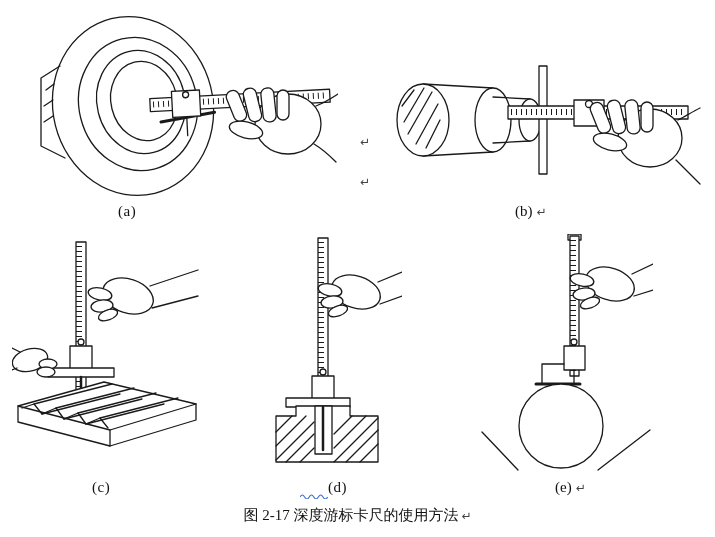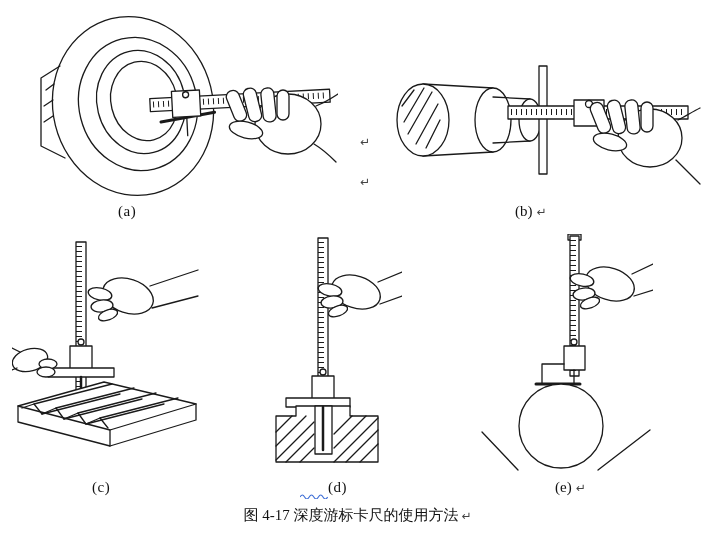--- a/index.html
+++ b/index.html
@@ -225,16 +225,16 @@
     <path d="M0,4 q2.3,-4 4.6,0 t4.6,0 t4.6,0 t4.6,0 t4.6,0 t4.6,0" fill="none" stroke="#3f6fd6" stroke-width="1.1"></path>
   </svg>
 
   <div class="fig-label" style="left:328px;top:479px">(d)</div>
 
   <div class="label-row" style="left:555px;top:479px">
     <span>(e)</span><span class="para-mark-inline">↵</span>
   </div>
 
   <div class="caption">
-    <span>图 4-17  深度游标卡尺的使用方法</span><span class="para-mark-inline">↵</span>
+    <span>图 2-17  深度游标卡尺的使用方法</span><span class="para-mark-inline">↵</span>
   </div>
 
 </div>
 
 </body></html>

